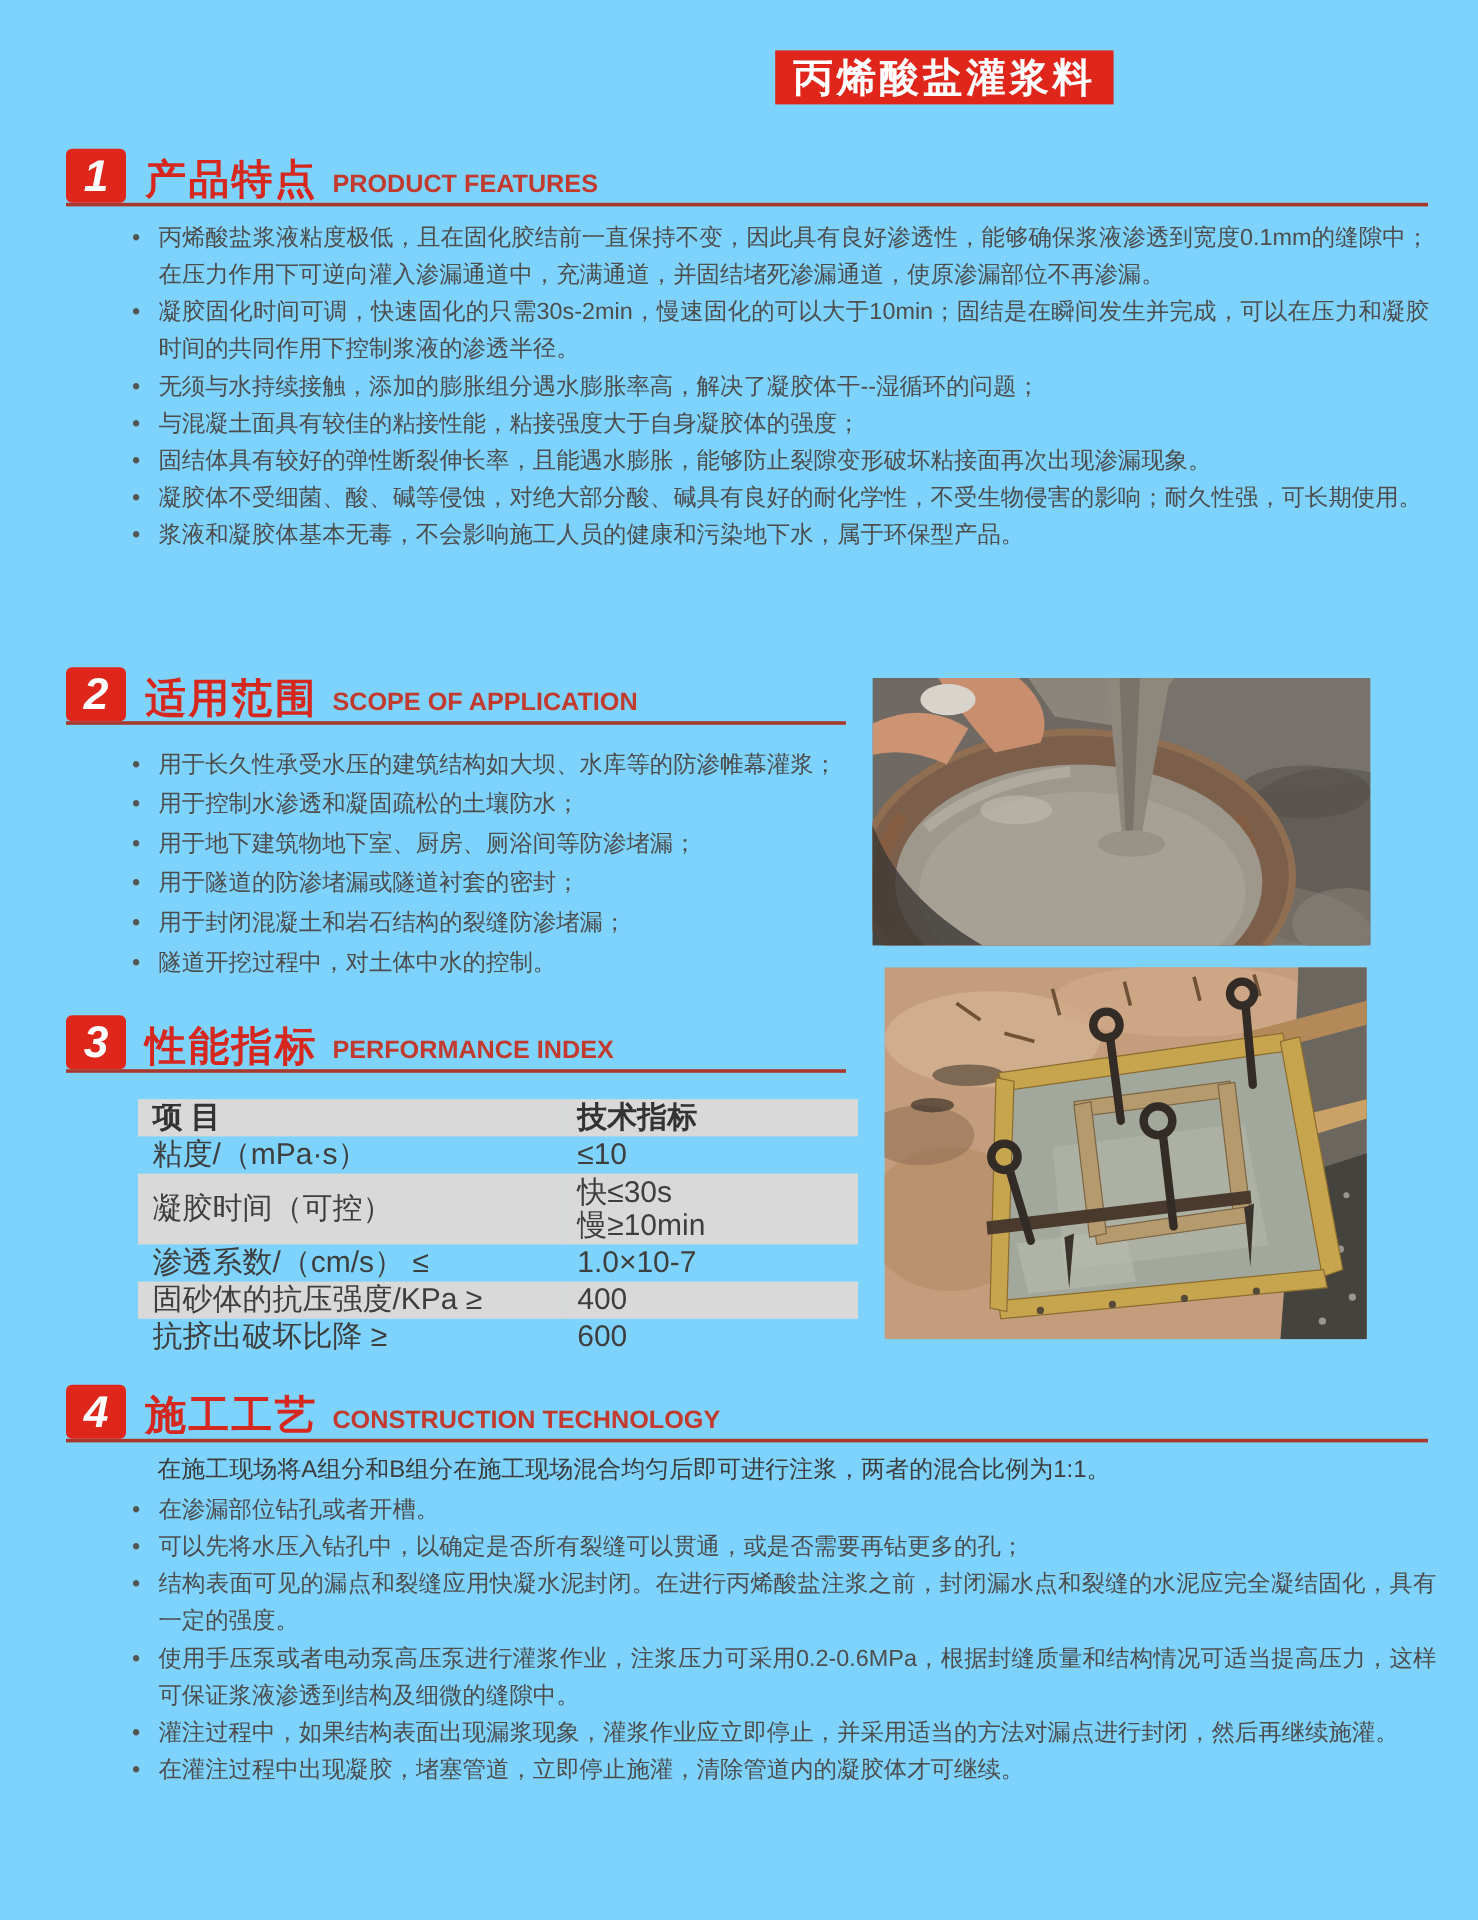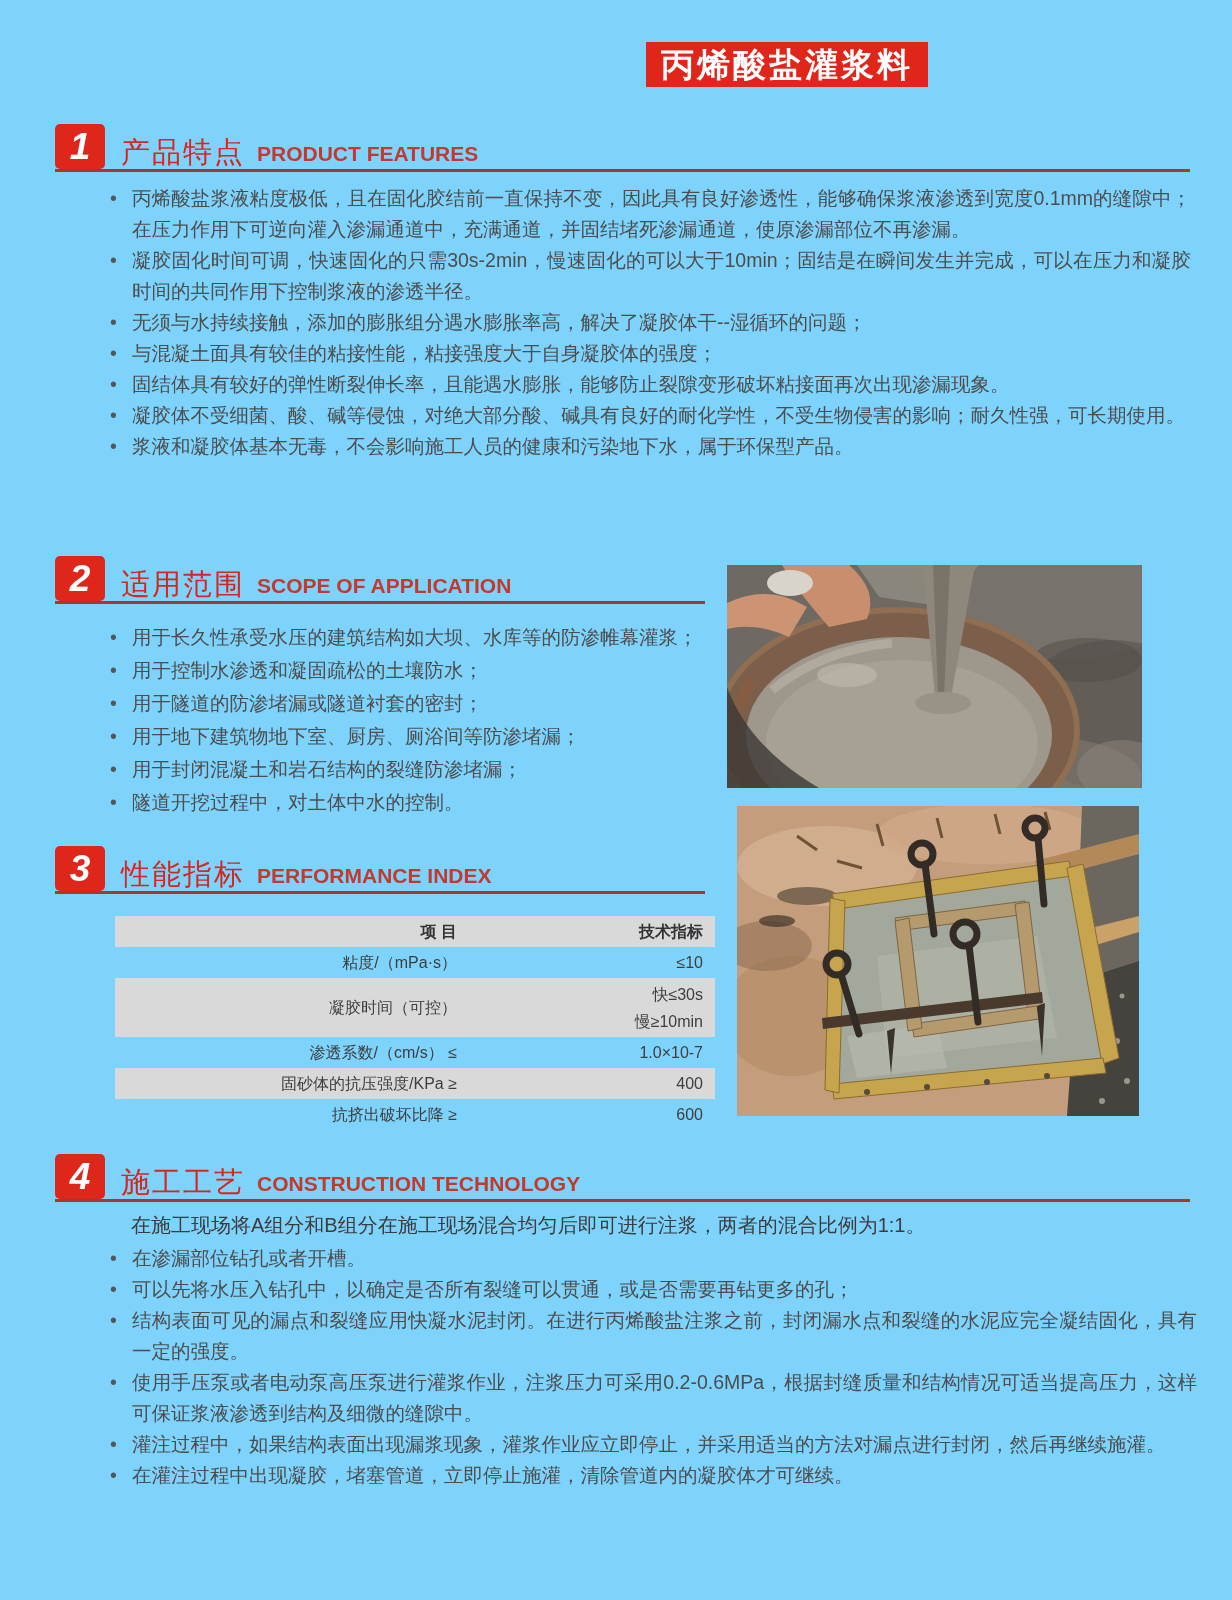--- a/index.html
+++ b/index.html
@@ -17,40 +17,40 @@
   .sec-header{
     position:absolute;display:flex;align-items:flex-end;height:48px;
     border-bottom:3px solid #a8382c;box-sizing:content-box;
   }
   .badge{
     width:50px;height:45px;border-radius:5px;background:#df261b;color:#ffffff;
     display:flex;align-items:center;justify-content:center;
     font-size:37px;font-weight:bold;font-style:italic;line-height:1;flex:0 0 auto;
   }
   .sec-zh{
-    font-size:29px;font-weight:normal;color:#d5271d;margin:0 0 2px 16px;line-height:1;letter-spacing:2px;white-space:nowrap;
+    font-size:34px;font-weight:bold;color:#d5271d;margin:0 0 2px 16px;line-height:1;letter-spacing:2px;white-space:nowrap;
   }
   .sec-en{
     font-size:21px;font-weight:bold;color:#c23a2e;margin:0 0 5px 12px;line-height:1;white-space:nowrap;
   }
   #sec1-header{left:55px;top:121px;width:1135px;}
   #sec2-header{left:55px;top:553px;width:650px;}
   #sec3-header{left:55px;top:843px;width:650px;}
   #sec4-header{left:55px;top:1151px;width:1135px;}
   
   .bullets{position:absolute;margin:0;padding:0;list-style:none;font-size:19.5px;line-height:31px;color:#4d4d4d;text-align:justify;}
   .bullets li{position:relative;padding-left:27px;}
   .bullets li::before{content:"\2022";position:absolute;left:5px;top:0;color:#555555;}
   #sec1-list{left:105px;top:183px;width:1086px;}
   #sec2-list{left:105px;top:621px;width:618px;line-height:33px;}
   #sec4-list{left:105px;top:1243px;width:1092px;}
   
   .intro{position:absolute;left:131px;top:1212px;width:1060px;font-size:20px;font-weight:normal;color:#3c3c3c;line-height:26px;}
   
-  .spec{position:absolute;left:115px;top:916px;width:600px;border-collapse:collapse;font-size:16px;color:#3e3e3e;table-layout:fixed;text-align:right;}
+  .spec{position:absolute;left:115px;top:916px;width:600px;border-collapse:collapse;font-size:25px;color:#3e3e3e;table-layout:fixed;}
   .spec td{padding:1px 12px;vertical-align:middle;line-height:27px;}
   .spec td.c1{width:330px;}
   .spec tr{height:31px;}
   .spec tr.double{height:59px;}
   .spec tr.g{background:#d9d9d9;}
   .spec tr.h td{font-weight:bold;color:#333333;}
   
   .photo{position:absolute;line-height:0;}
   #photo1{left:727px;top:565px;}
   #photo2{left:737px;top:806px;}
@@ -78,22 +78,22 @@
   </ul>
 
   <div class="sec-header" id="sec2-header">
     <div class="badge">2</div>
     <div class="sec-zh">适用范围</div>
     <div class="sec-en">SCOPE OF APPLICATION</div>
   </div>
   <ul class="bullets" id="sec2-list">
     <li>用于长久性承受水压的建筑结构如大坝、水库等的防渗帷幕灌浆；</li>
     <li>用于控制水渗透和凝固疏松的土壤防水；</li>
+    <li>用于地下建筑物地下室、厨房、厕浴间等防渗堵漏；</li>
     <li>用于隧道的防渗堵漏或隧道衬套的密封；</li>
-    <li>用于地下建筑物地下室、厨房、厕浴间等防渗堵漏；</li>
     <li>用于封闭混凝土和岩石结构的裂缝防渗堵漏；</li>
     <li>隧道开挖过程中，对土体中水的控制。</li>
   </ul>
 
   <div class="photo" id="photo1">
     <svg width="415" height="223" viewBox="0 0 415 223">
       <rect width="415" height="223" fill="#6e6963"></rect>
       <ellipse cx="330" cy="40" rx="130" ry="55" fill="#7d7871" opacity="0.6"></ellipse>
       <ellipse cx="385" cy="150" rx="95" ry="75" fill="#5d5852" opacity="0.7"></ellipse>
       <ellipse cx="300" cy="212" rx="115" ry="42" fill="#837d75" opacity="0.5"></ellipse>

